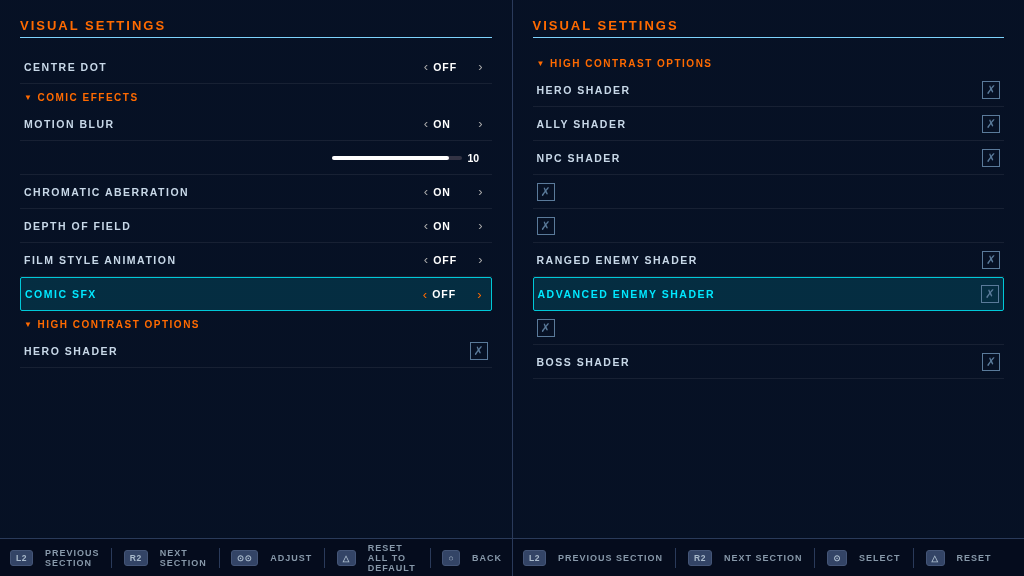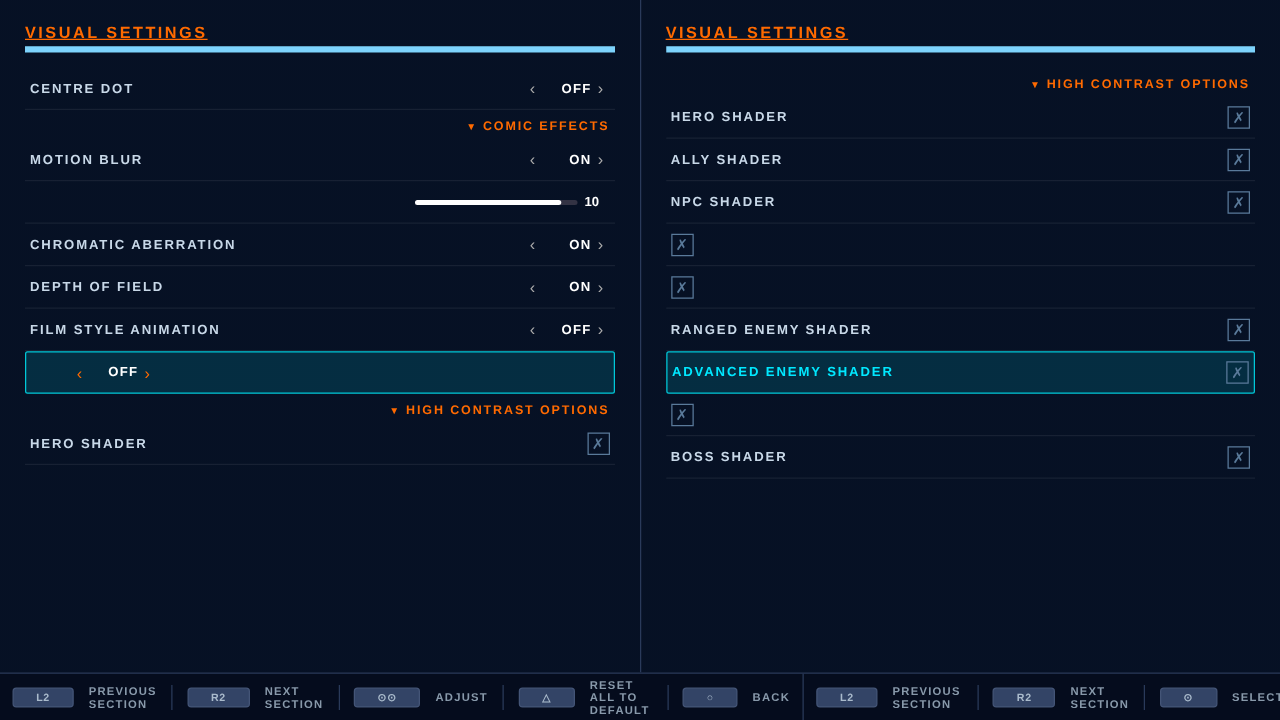--- a/index.html
+++ b/index.html
@@ -36,23 +36,22 @@
       border-right: 1px solid #2a3a5a;
     }
     .panel:last-child { border-right: none; }
 
     .panel-title {
       color: #ff6a00;
       font-size: 13px;
       font-weight: bold;
       letter-spacing: 2px;
       margin-bottom: 12px;
-      border-bottom: 5px solid #7dd3fc;
+      border-bottom: 1px solid #7dd3fc;
       padding-bottom: 4px;
-      text-decoration: underline;
     }
 
     .setting-row {
       display: flex;
       align-items: center;
       padding: 7px 4px;
       border-bottom: 1px solid rgba(255,255,255,0.07);
       min-height: 34px;
     }
 
@@ -74,42 +73,41 @@
     .setting-label.highlighted {
       color: #00e8ff;
     }
 
     .setting-value {
       color: #ffffff;
       font-size: 10.5px;
       font-weight: bold;
       letter-spacing: 1px;
       min-width: 40px;
-      text-align: right;
+      text-align: left;
     }
 
     .arrow {
       color: #ff6a00;
       font-size: 13px;
       padding: 0 5px;
       cursor: pointer;
     }
 
     .arrow.white { color: #aaa; }
 
     .section-header {
       color: #ff6a00;
       font-size: 10px;
       font-weight: bold;
       letter-spacing: 1.5px;
       padding: 8px 4px 4px 4px;
       display: flex;
       align-items: center;
       gap: 4px;
-      justify-content: flex-end;
     }
 
     .section-header::before {
       content: '▼';
       font-size: 8px;
       color: #ff6a00;
     }
 
     .slider-container {
       display: flex;
@@ -168,21 +166,21 @@
       padding: 0 10px;
       gap: 12px;
       border-right: 1px solid #2a3a5a;
     }
 
     .footer-panel:last-child { border-right: none; }
 
     .btn-badge {
       background: #334466;
       border-radius: 3px;
-      padding: 2px 18px;
+      padding: 2px 5px;
       font-size: 8.5px;
       color: #aabbcc;
       font-weight: bold;
       letter-spacing: 0.5px;
       border: 1px solid #445577;
     }
 
     .footer-label {
       color: #8899aa;
       font-size: 9px;
@@ -271,20 +269,21 @@
     <div class="setting-row">
       <span class="setting-label">FILM STYLE ANIMATION</span>
       <div class="value-with-arrows">
         <span class="arrow white">‹</span>
         <span class="setting-value">OFF</span>
         <span class="arrow white">›</span>
       </div>
     </div>
 
     <div class="setting-row highlighted">
+      <span class="setting-label highlighted">COMIC SFX</span>
       <div class="value-with-arrows">
         <span class="arrow">‹</span>
         <span class="setting-value">OFF</span>
         <span class="arrow">›</span>
       </div>
     </div>
 
     <div class="section-header">
       <span>HIGH CONTRAST OPTIONS</span>
     </div>

